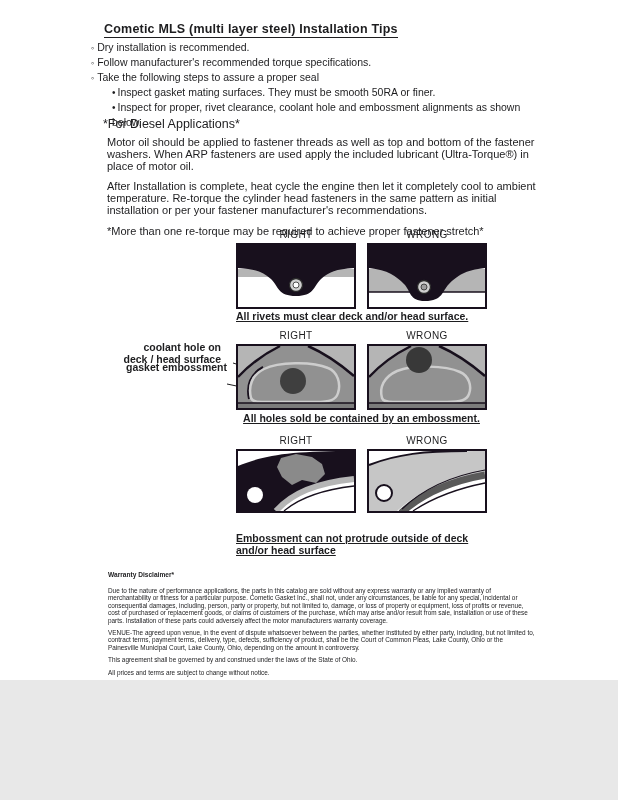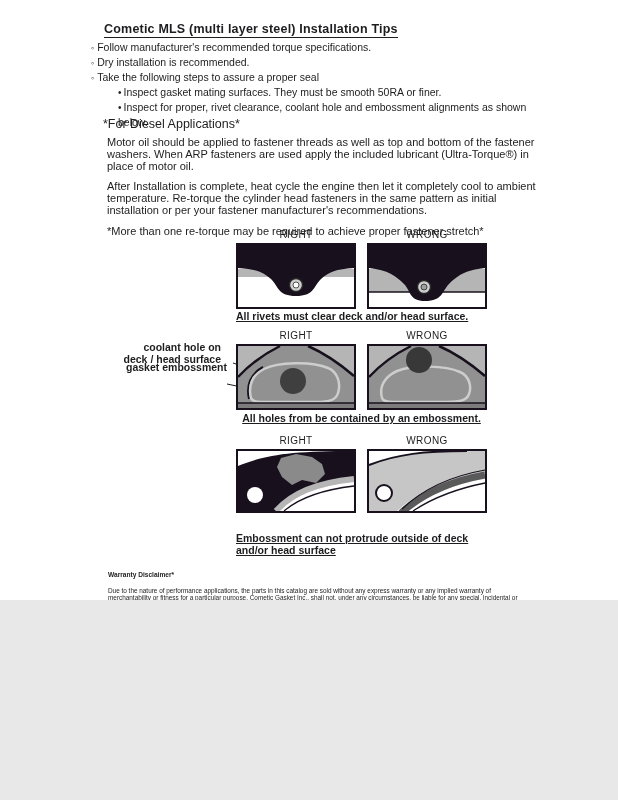--- a/index.html
+++ b/index.html
@@ -1,31 +1,31 @@
 <!DOCTYPE html>
 <html style="--paper: #ffffff; --ink: #1d1d1f; --black: #18101d; --grayLight: #b5b5b5; --grayMid: #919191; --grayDark: #3f3f3f; --grayDeck: #7c7c7c; --grayBand: #c6c6c6; --embossLine: #cdcdcd; --rivet: #cfcfcf; --patch: #8a8a8a; --darkBand: #5a5a5a;"><head>
 <meta charset="utf-8">
 <style>
   html,body { margin:0; padding:0; background:#e8e8e8; }
   .page {
-    position:relative; width:618px; height:600px; margin:0 auto;
+    position:relative; width:618px; height:680px; margin:0 auto;
     background:var(--paper,#fff); color:var(--ink,#1d1d1f);
     font-family:"Liberation Sans", sans-serif; overflow:hidden;
   }
   
   .title {
     position:absolute; left:104px; top:22px;
     font-size:12.5px; font-weight:bold; letter-spacing:0.2px;
     border-bottom:1.5px solid var(--ink,#1d1d1f); padding-bottom:1px;
     display:inline-block;
   }
   .bullets { position:absolute; left:91px; top:40px; width:450px; font-size:10.5px; }
   .bullet { line-height:14px; }
   .bullet-marker { font-size:9px; margin-right:3px; }
-  .sub-bullet { line-height:14px; margin-left:27px; }
+  .sub-bullet { line-height:14px; margin-left:21px; }
   .sub-bullet .bullet-marker { font-size:10px; margin-right:2px; }
 
   .diesel { position:absolute; left:103px; top:117px; width:434px; }
   .diesel-heading { font-size:12.5px; font-weight:normal; margin:0 0 6px 0; }
   .diesel p { font-size:11px; line-height:11.8px; margin:0 0 9px 4px; }
 
   
   .diag-label {
     position:absolute; width:120px; text-align:center;
     font-size:10px; letter-spacing:0.4px;
@@ -49,22 +49,22 @@
   .doc-code { position:absolute; left:388px; top:759px; font-size:11.5px; letter-spacing:0.3px; }
 </style>
 </head>
 <body>
 
 <div class="page">
 
   <div class="title">Cometic MLS (multi layer steel) Installation Tips</div>
 
   <div class="bullets">
+    <div class="bullet"><span class="bullet-marker">◦</span><span>Dry installation is recommended.</span></div>
     <div class="bullet"><span class="bullet-marker">◦</span><span>Follow manufacturer's recommended torque specifications.</span></div>
-    <div class="bullet"><span class="bullet-marker">◦</span><span>Dry installation is recommended.</span></div>
     <div class="bullet"><span class="bullet-marker">◦</span><span>Take the following steps to assure a proper seal</span></div>
     <div class="sub-bullet"><span class="bullet-marker">•</span><span>Inspect gasket mating surfaces.  They must be smooth 50RA or finer.</span></div>
     <div class="sub-bullet"><span class="bullet-marker">•</span><span>Inspect for proper, rivet clearance, coolant hole and embossment alignments as shown below.</span></div>
   </div>
 
   <div class="diesel">
     <div class="diesel-heading">*For Diesel Applications*</div>
     <p>Motor oil should be applied to fastener threads as well as top and bottom of the fastener washers. When ARP fasteners are used apply the included lubricant (Ultra-Torque®) in place of motor oil.</p>
     <p>After Installation is complete, heat cycle the engine then let it completely cool to ambient temperature. Re-torque the cylinder head fasteners in the same pattern as initial installation or per your fastener manufacturer's recommendations.</p>
     <p>*More than one re-torque may be required to achieve proper fastener stretch*</p>
@@ -138,21 +138,21 @@
       <path d="M118,2 H72 C88,9 104,20 118,32 Z" style="fill:var(--grayLight)"></path>
       <path d="M72,2 C88,9 104,20 118,32" fill="none" style="stroke:var(--black)" stroke-width="2.5"></path>
       <path d="M15,54 C12,43 17,33 30,27 C46,21 78,21 93,28 C102,32 105,42 102,50 C100,56 94,58 80,58 L26,58 C19,58 16,57 15,54 Z" fill="none" style="stroke:var(--embossLine)" stroke-width="2.5"></path>
       <circle cx="52" cy="16" r="13" fill="#383838"></circle>
       <rect x="2" y="59" width="116" height="5" style="fill:var(--grayDeck)"></rect>
       <line x1="2" y1="59" x2="118" y2="59" style="stroke:var(--black)" stroke-width="1.5"></line>
       <rect x="1" y="1" width="118" height="64" fill="none" style="stroke:var(--black)" stroke-width="2"></rect>
     </svg>
   </div>
 
-  <div class="caption" style="left:236px; top:413px; width:251px; text-align:center;">All holes from be contained by an embossment.</div>
+  <div class="caption" style="left:236px; top:413px; width:251px; text-align:center;">All holes sold be contained by an embossment.</div>
 
   <div class="diag-label" style="left:236px; top:435px;">RIGHT</div>
   <div class="diag-label" style="left:367px; top:435px;">WRONG</div>
 
   <div class="diag-box" style="left:236px; top:449px;">
     <svg width="120" height="64" viewBox="0 0 120 64">
       <rect x="1" y="1" width="118" height="62" style="fill:var(--paper)"></rect>
       <path d="M2,17 C28,6 55,2 118,2 L118,30 C80,34 56,44 40,62 L2,62 Z" style="fill:var(--black)"></path>
       <path d="M118,30 C80,34 56,44 40,62" fill="none" style="stroke:var(--grayLight)" stroke-width="6"></path>
       <path d="M118,37 C84,41 62,50 48,62 L118,62 Z" style="fill:var(--paper)"></path>

